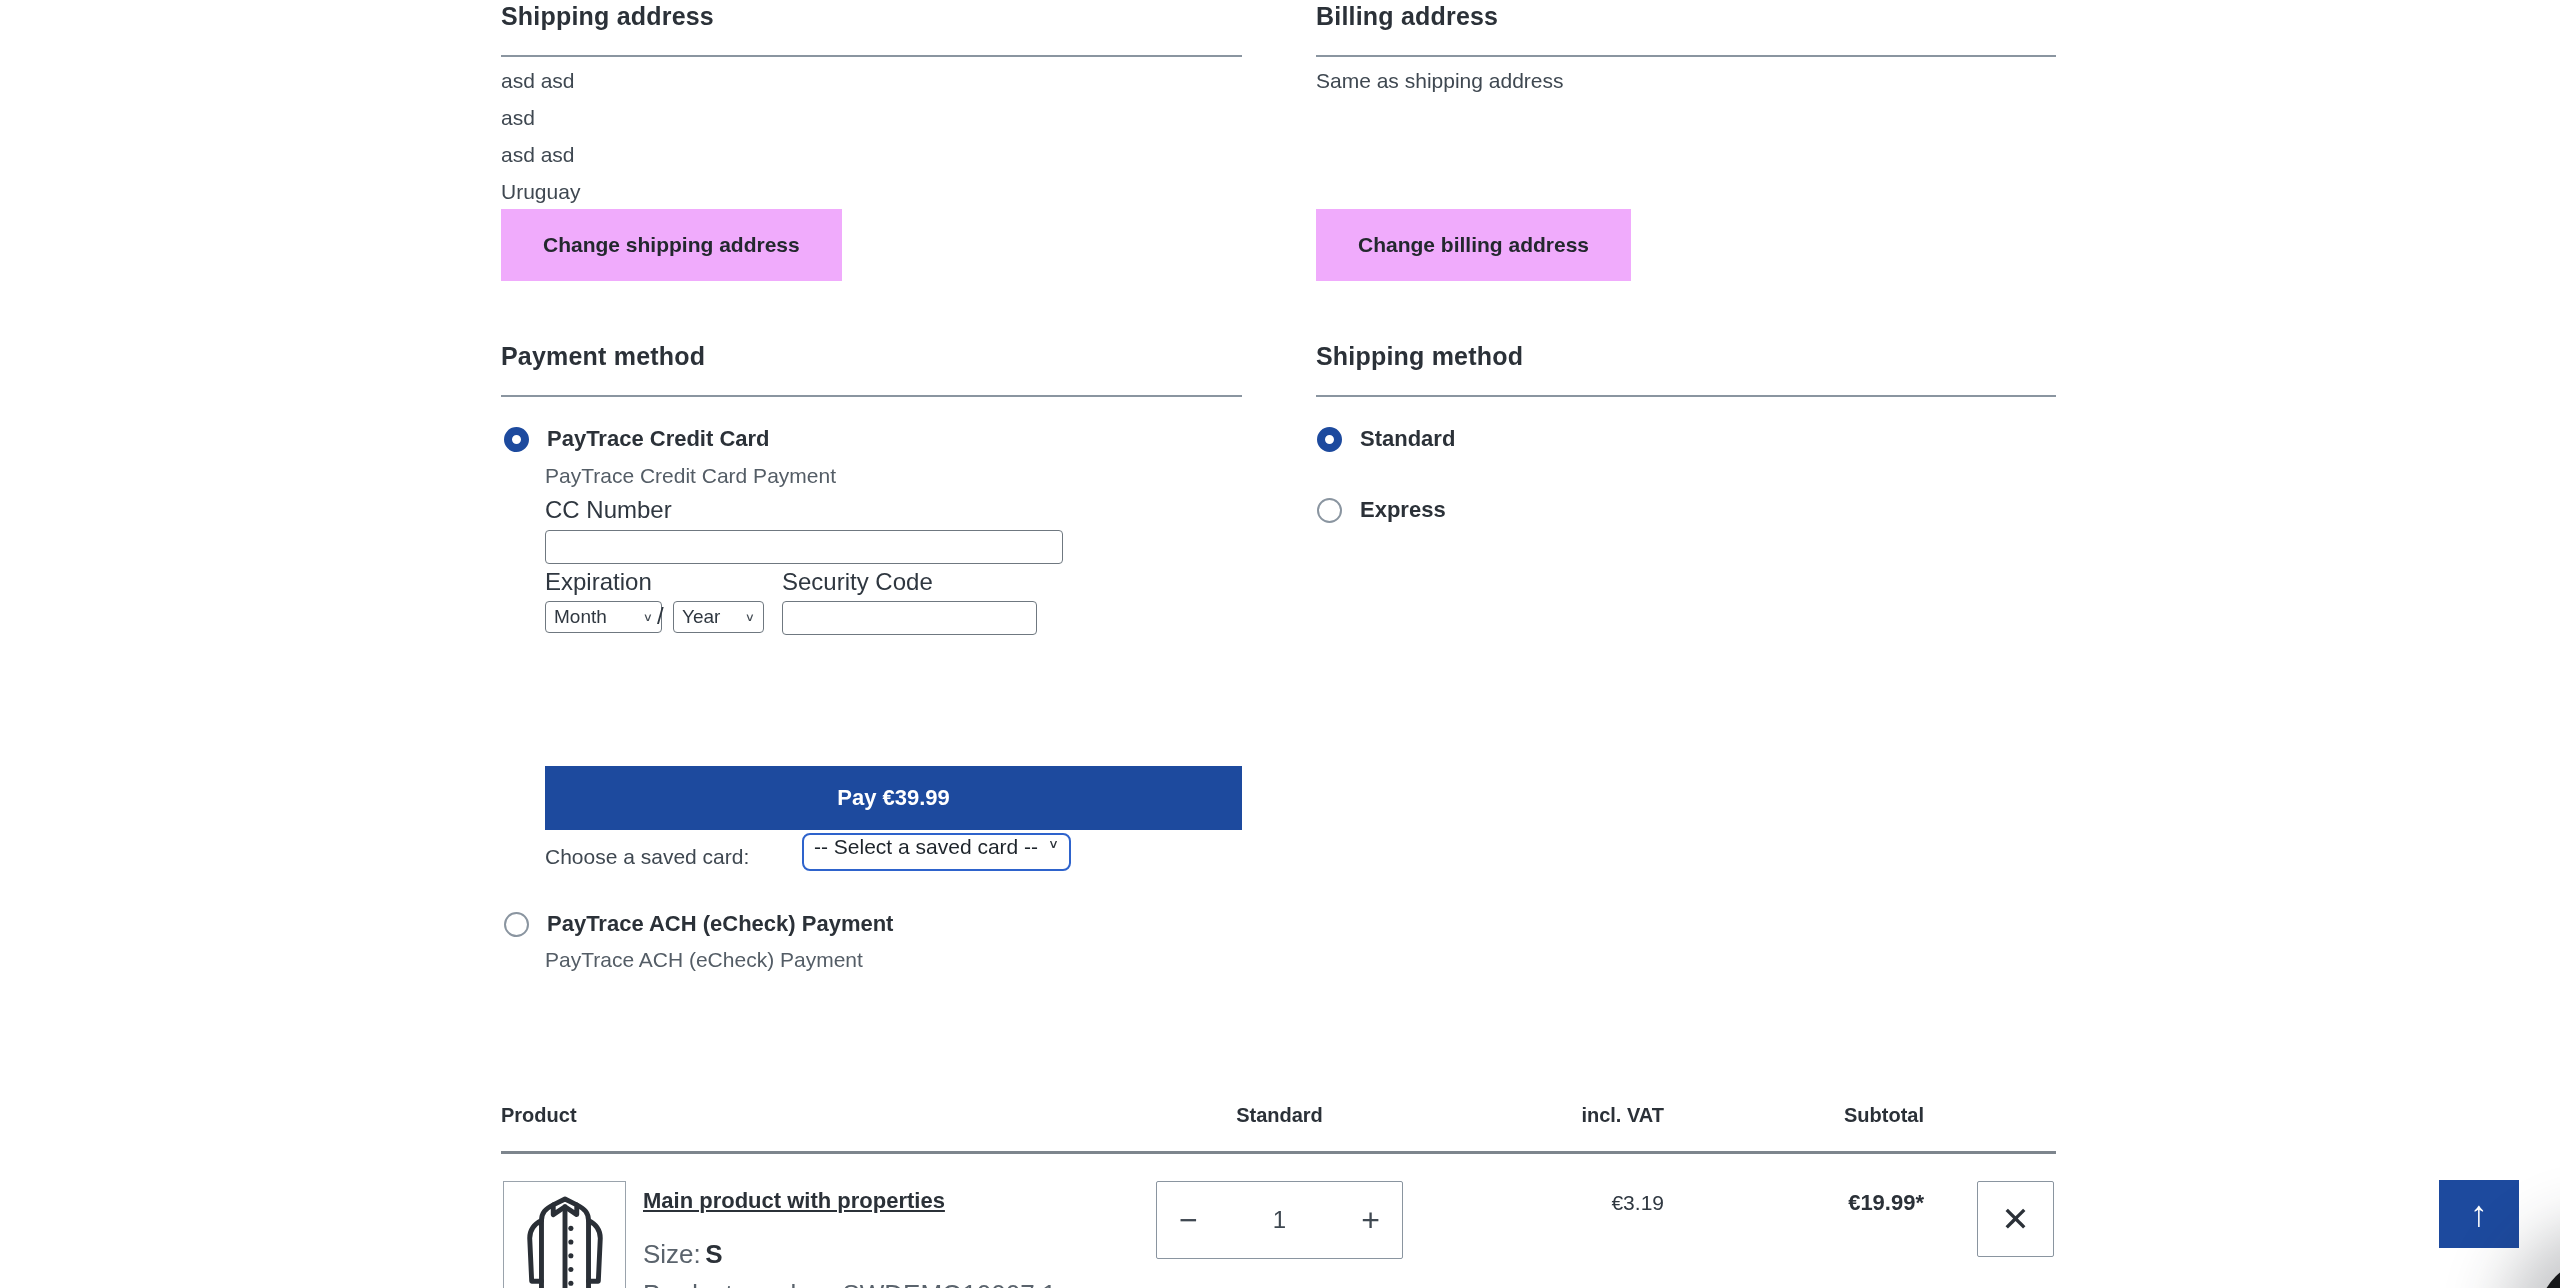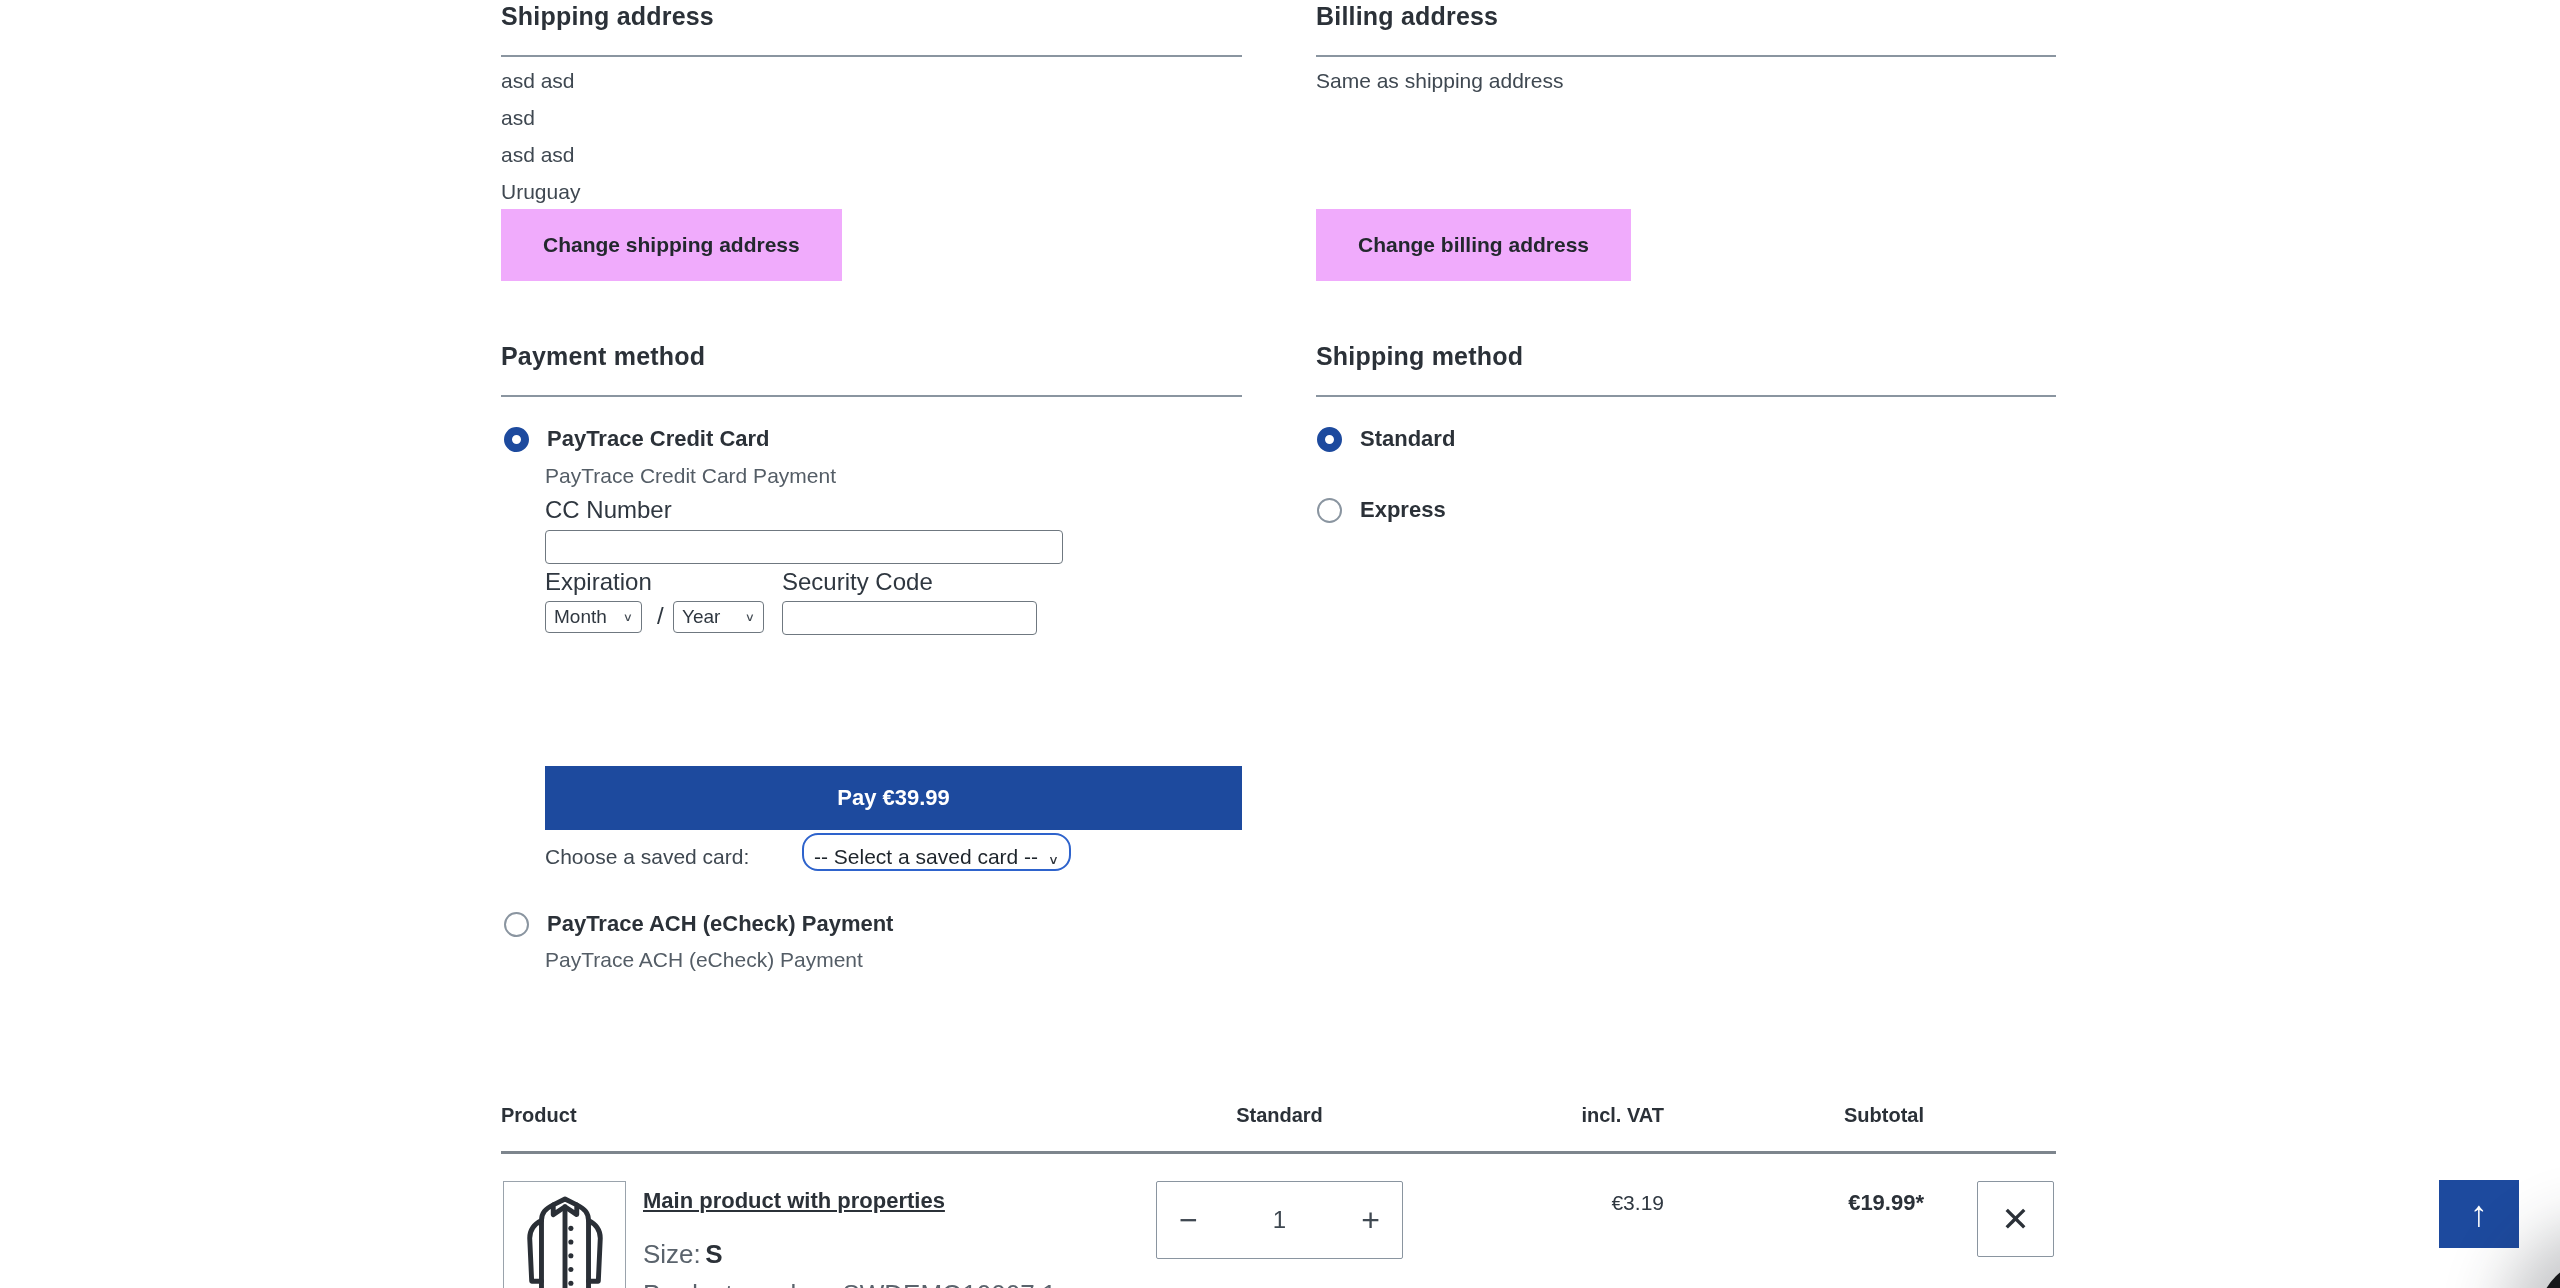--- a/index.html
+++ b/index.html
@@ -40,22 +40,22 @@
     font-size:19px; color:#2f3740; padding:0 8px; cursor:pointer;
   }
   .fake-select .chev { font-size:14px; color:#444c54; margin-left:8px; transform:scaleY(.8); }
 
   .pay-btn {
     position:absolute; display:flex; align-items:center; justify-content:center;
     background:#1d4a9e; border:none; cursor:pointer;
     color:#ffffff; font-family:inherit; font-size:22px; font-weight:700;
   }
   .saved-select {
-    display:inline-flex; align-items:flex-end;
-    border:2px solid #2e63cc; border-radius:16px; background:#fff;
+    display:inline-flex; align-items:flex-start;
+    border:2px solid #2e63cc; border-radius:8px; background:#fff;
     font-size:21px; color:#1d242b; padding:0 10px; height:38px; cursor:pointer;
   }
   .saved-select .chev { font-size:15px; color:#2b3138; margin-left:10px; transform:scaleY(.8); }
 
   
   .th { position:absolute; font-size:20px; font-weight:700; color:#2b3138; }
   .table-divider { position:absolute; height:3px; background:#7d858d; }
   .thumb-box { position:absolute; border:1.5px solid #9aa3ac; background:#fff; }
   .product-link { font-size:22px; font-weight:700; color:#2b3138; text-decoration:underline; cursor:pointer; }
   .muted-19 { font-size:26px; color:#5a636c; }
@@ -119,21 +119,21 @@
       <span class="option-label">PayTrace Credit Card</span>
     </div>
     <p class="option-desc" style="position:absolute; top:124px; left:44px;">PayTrace Credit Card Payment</p>
 
     <div class="form-label" style="position:absolute; top:156px; left:44px;">CC Number</div>
     <input class="text-input" style="position: absolute; top: 190px; left: 44px; width: 518px; height: 34px;">
 
     <div class="form-label" style="position:absolute; top:228px; left:44px;">Expiration</div>
     <div class="form-label" style="position:absolute; top:228px; left:281px;">Security Code</div>
 
-    <div class="fake-select" style="position:absolute; top:261px; left:44px; width:97px; height:32px;">
+    <div class="fake-select" style="position:absolute; top:261px; left:44px; width:117px; height:32px;">
       <span>Month</span>
       <span class="chev">∨</span>
     </div>
     <span class="form-label" style="position:absolute; top:262px; left:156px;">/</span>
     <div class="fake-select" style="position:absolute; top:261px; left:172px; width:91px; height:32px;">
       <span>Year</span>
       <span class="chev">∨</span>
     </div>
     <input class="text-input" style="position: absolute; top: 261px; left: 281px; width: 255px; height: 34px;">
 

